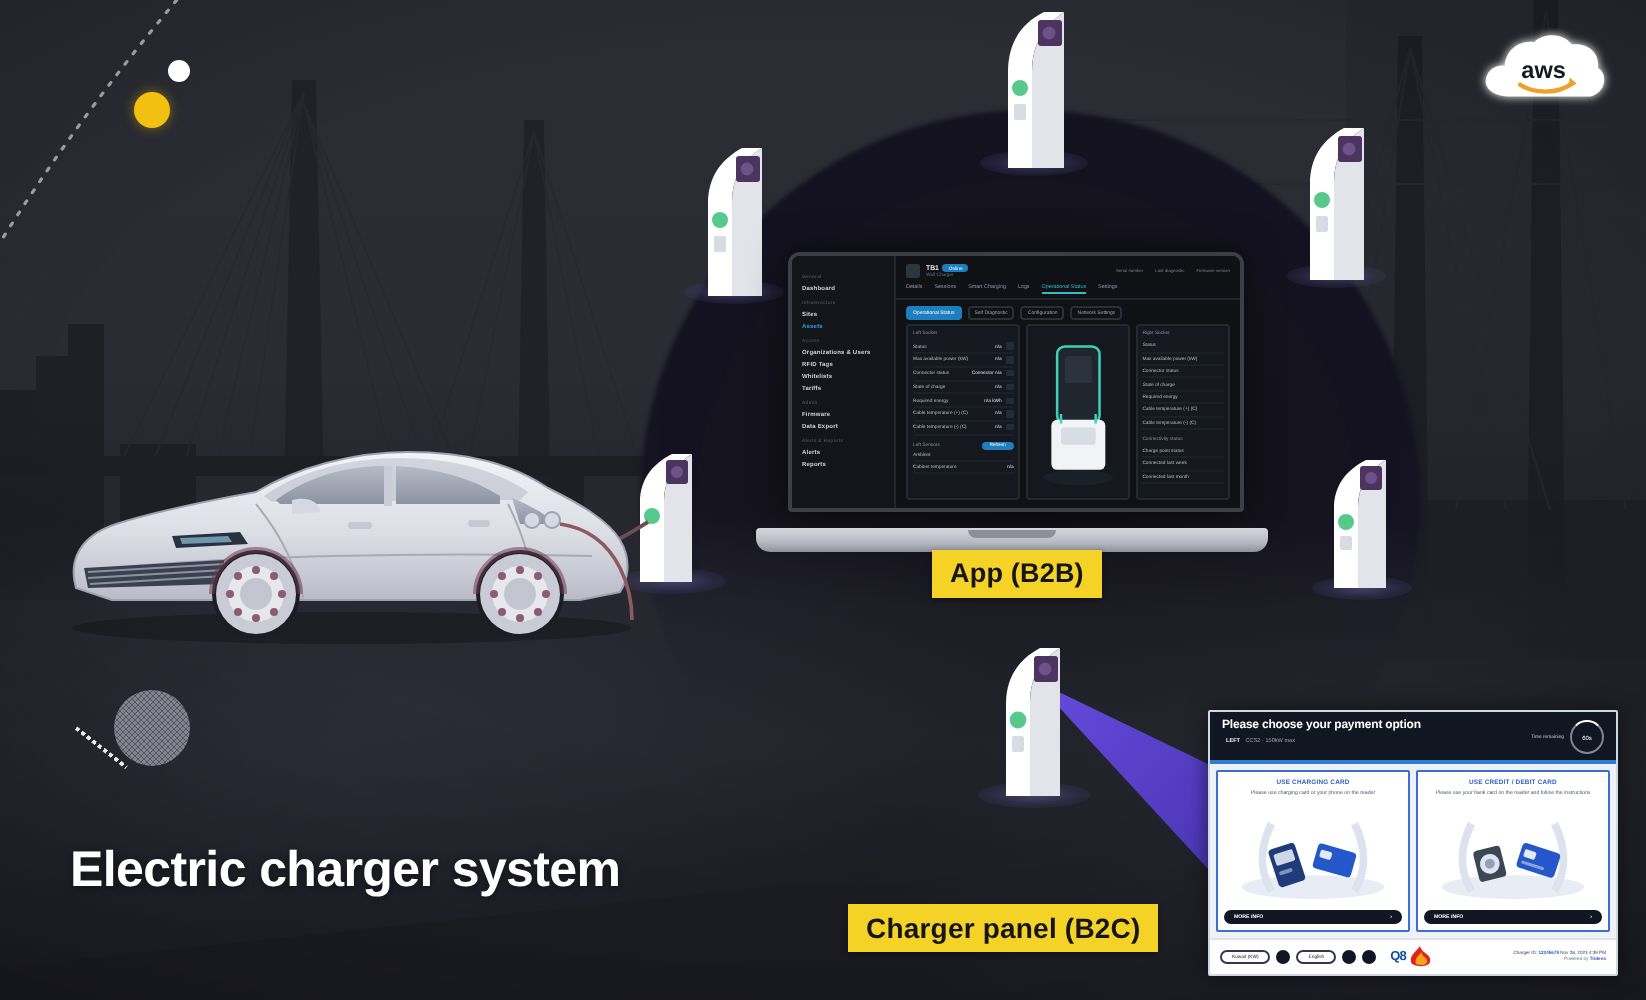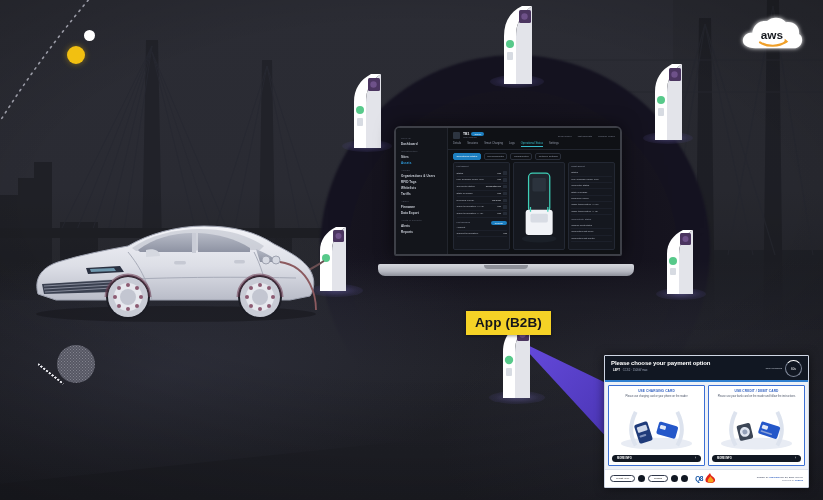--- a/index.html
+++ b/index.html
@@ -210,21 +210,21 @@
   .pp-meta-r1 b{color:#2f5fc0;}
   .pp-meta-r2{font-size:2.3px;color:#69728a;margin-top:1.5px;}
 
   
   .ylabel{
     position:absolute;background:#f5d226;color:#15161b;
     font-weight:bold;letter-spacing:.1px;
     padding:5px 9px;font-size:13.5px;line-height:1;
     box-shadow:0 1px 3px rgba(0,0,0,.4);
   }
-  #label-b2b{left:466px;top:275px;margin-top:36px;}
+  #label-b2b{left:466px;top:275px;}
   #label-b2c{left:424px;top:452px;font-size:14px;}
 
   
   .headline{
     position:absolute;left:35px;top:420px;
     color:#fff;font-weight:bold;font-size:25px;line-height:1.22;
     letter-spacing:-.3px;
     text-shadow:0 1px 4px rgba(0,0,0,.5);
   }
 </style>
@@ -753,17 +753,19 @@
         </span>
         <span class="pp-meta-r2" style="display:block;">
           <span>Powered by</span>
           <b style="color:#2f5fc0;">Tridens</b>
         </span>
       </span>
     </div>
   </div>
 
   <div class="ylabel" id="label-b2b">App (B2B)</div>
+  <div class="ylabel" id="label-b2c">Charger panel (B2C)</div>
 
   <div class="headline">
+    <div>Electric charger system</div>
   </div>
 
 </div>
 
 </body></html>

